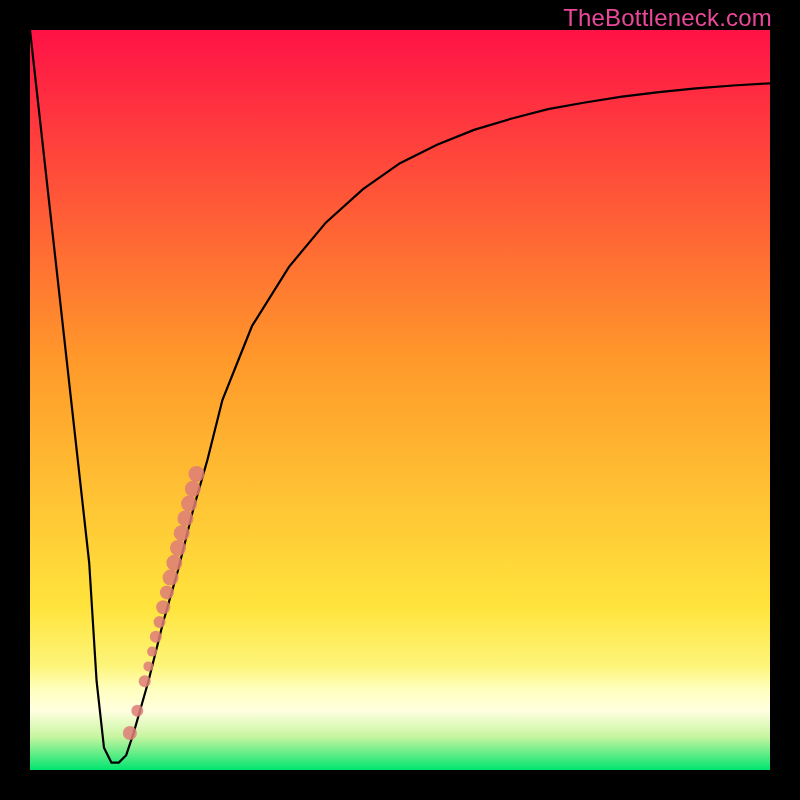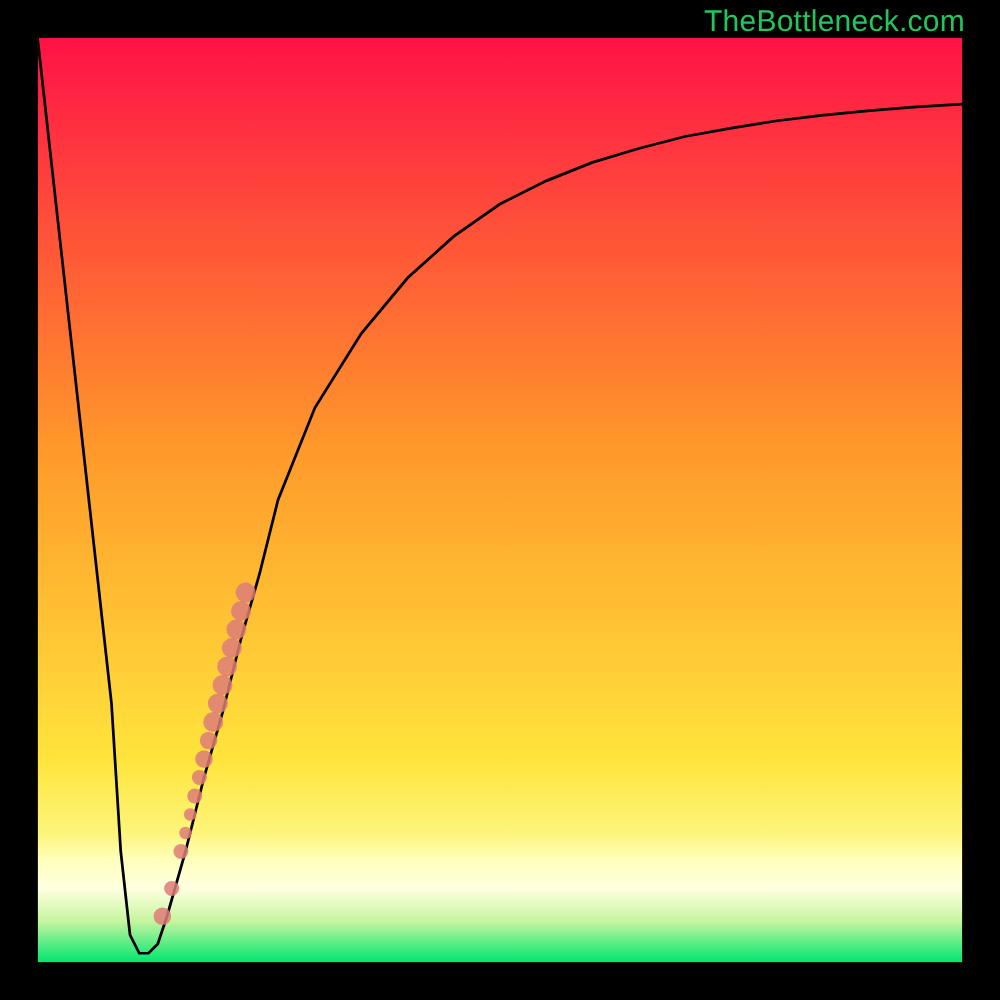--- a/index.html
+++ b/index.html
@@ -29,21 +29,21 @@
   .plot svg {
     display: block;
   }
   .watermark {
     position: absolute;
     top: 4px;
     right: 28px;
     font-family: Arial, Helvetica, sans-serif;
     font-size: 24px;
     font-weight: 500;
-    color: #22c55e;
+    color: #ec4899;
     letter-spacing: 0.2px;
     text-align: center;
   }
 </style>
 </head>
 <body>
 
 <div class="frame">
   <div class="watermark">TheBottleneck.com</div>
   <div class="plot">

